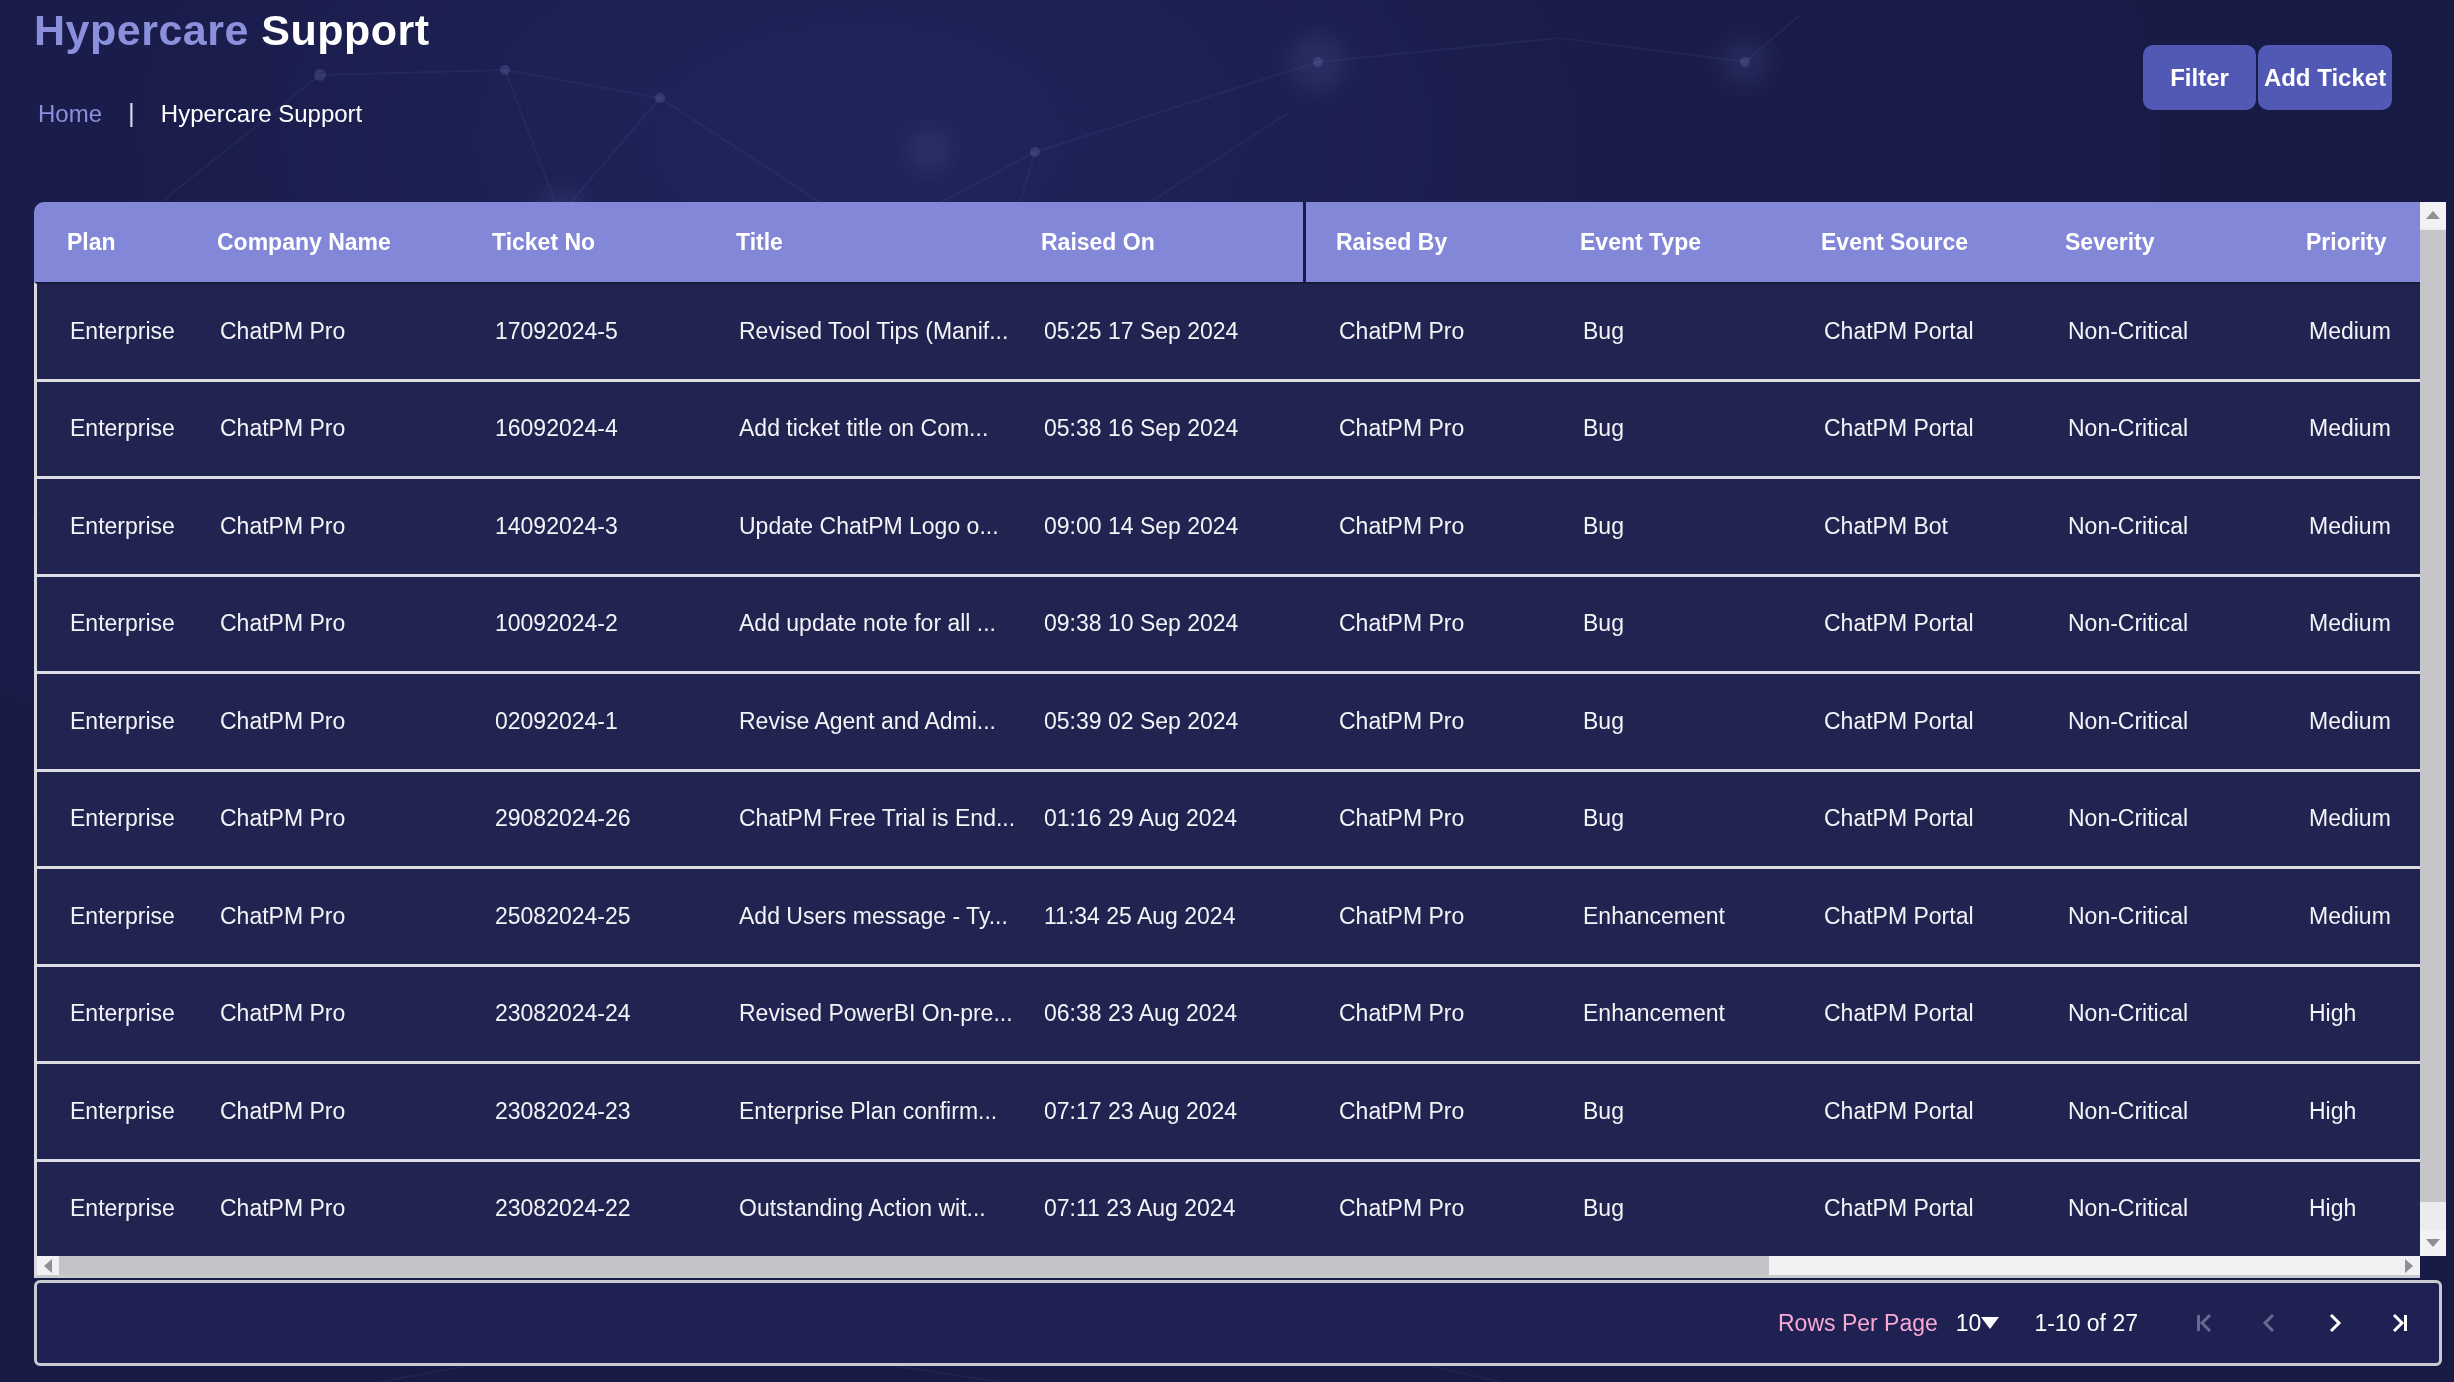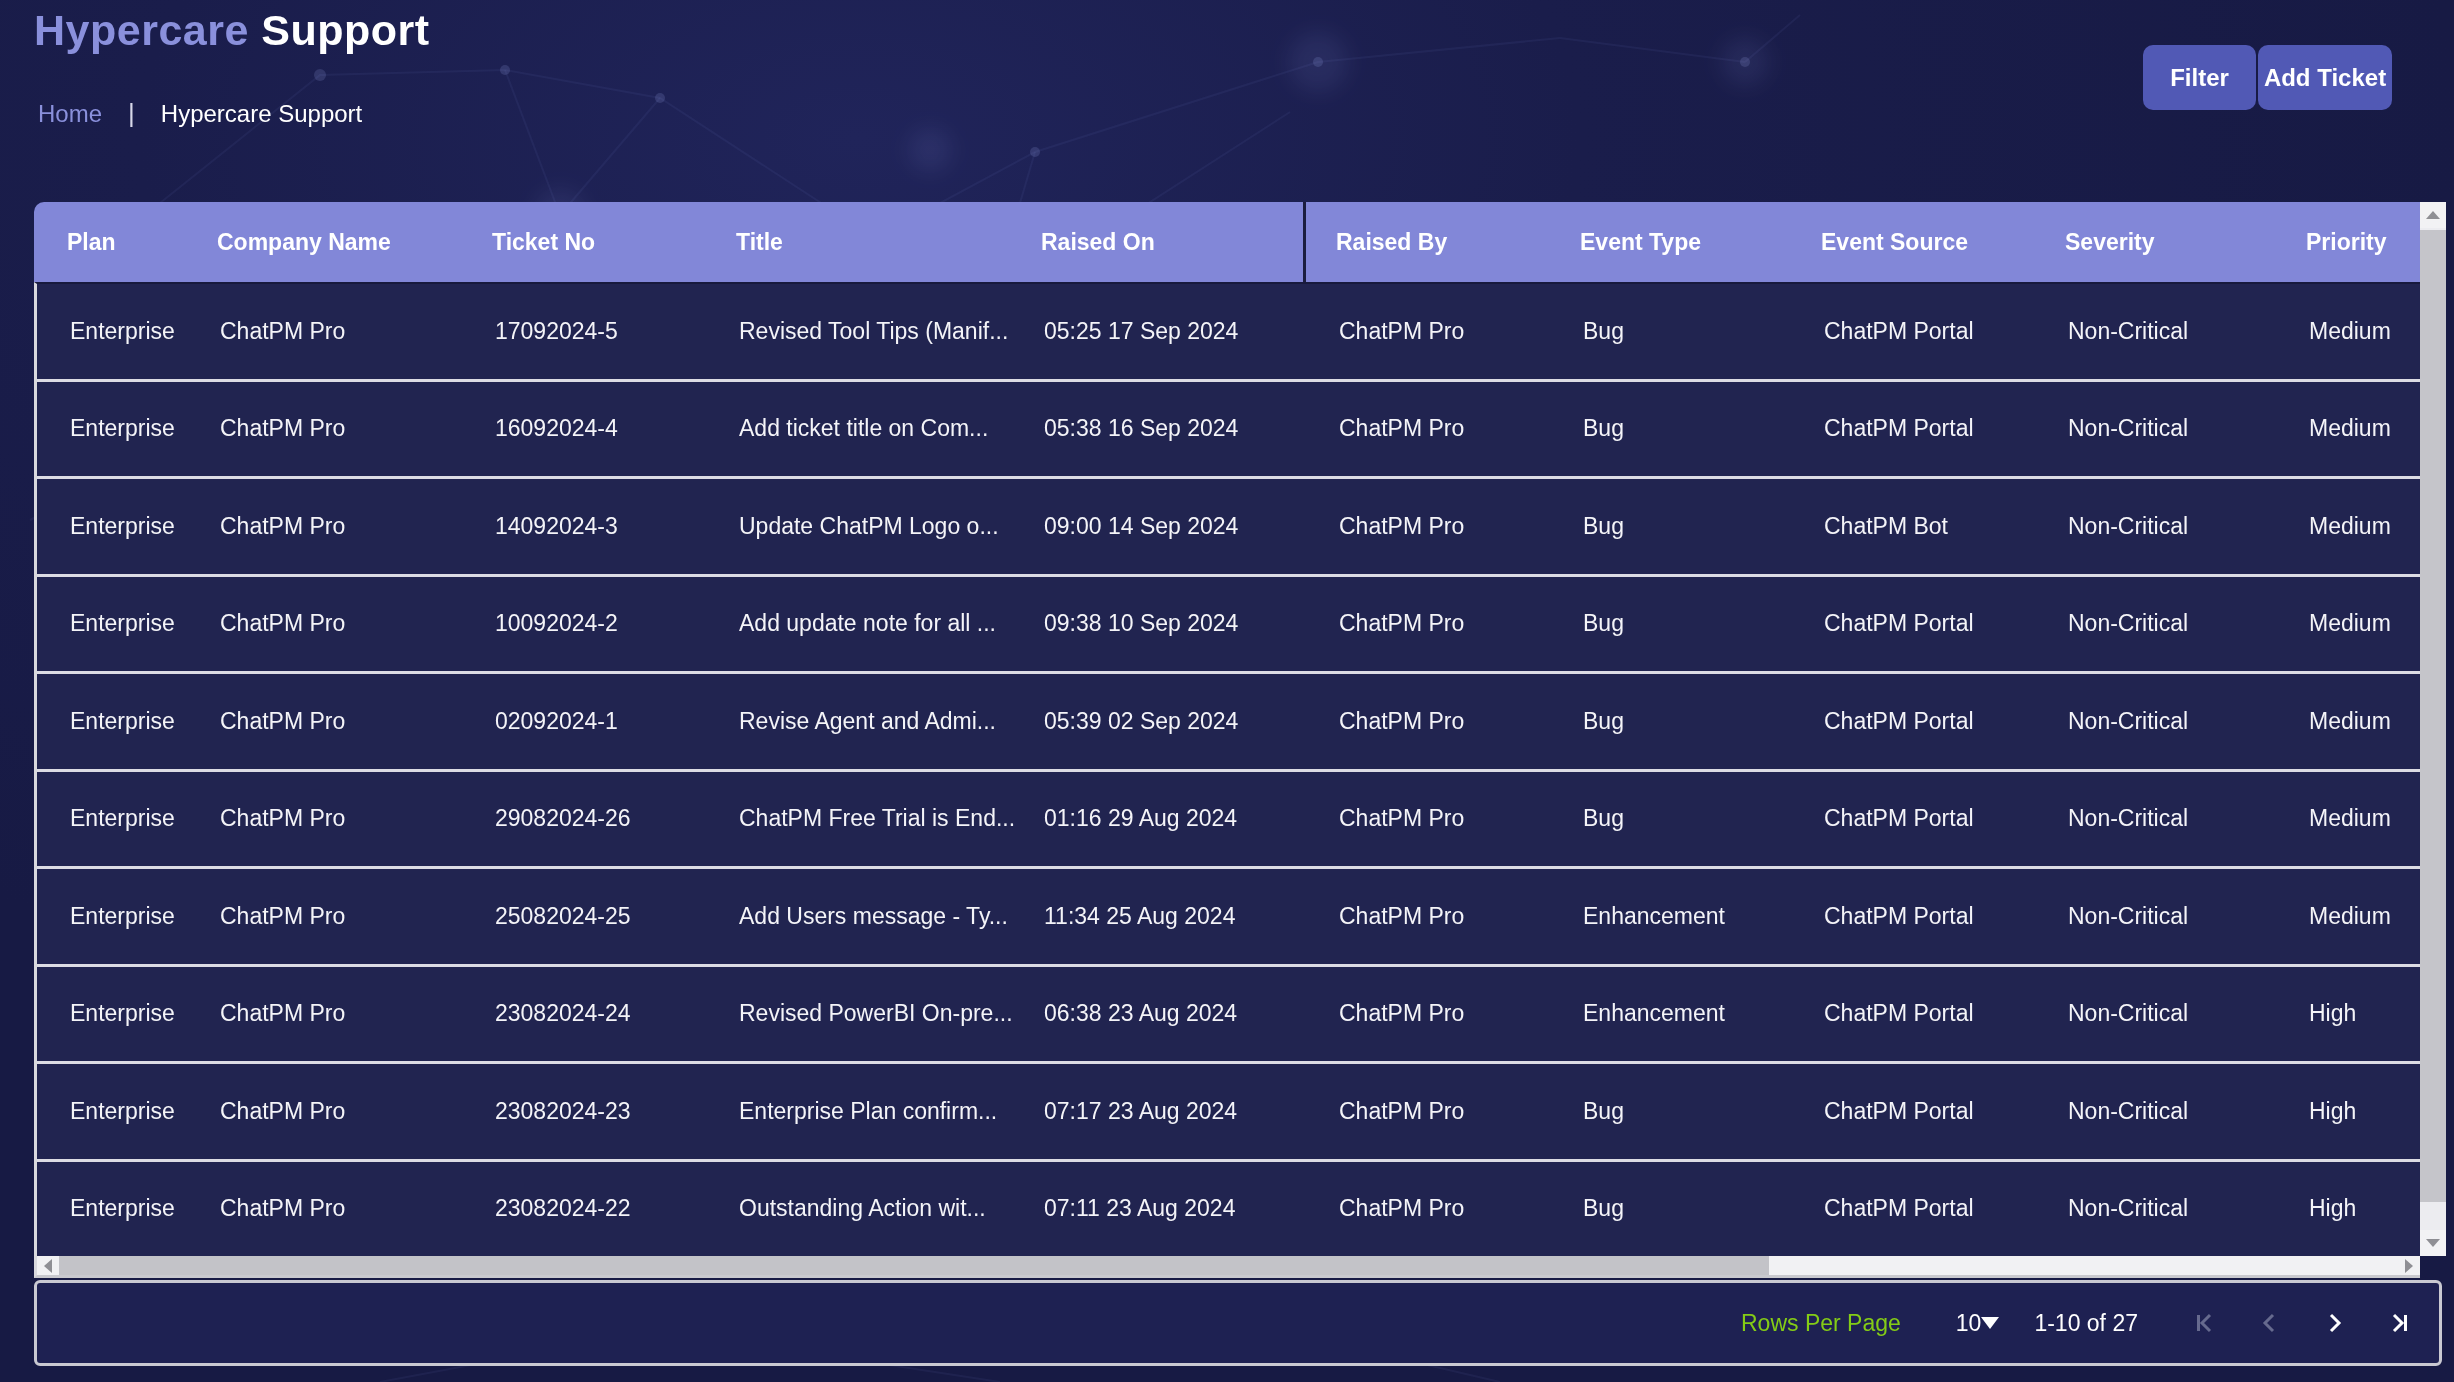--- a/index.html
+++ b/index.html
@@ -58,21 +58,21 @@
   .hs-btn { position:absolute; top:0; width:22px; height:19px; display:flex; align-items:center; justify-content:center; cursor:pointer; background:#f1f1f3; }
   .hs-left { left:0; } .hs-right { right:0; }
   .tri-left  { width:0; height:0; border-top:7px solid transparent; border-bottom:7px solid transparent; border-right:8px solid #8f8f94; }
   .tri-right { width:0; height:0; border-top:7px solid transparent; border-bottom:7px solid transparent; border-left:8px solid #8f8f94; }
   .hs-thumb { position:absolute; left:22px; top:0; width:1710px; height:19px; background:#c3c3c8; cursor:grab; }
 
   
   .pagbar { position:absolute; left:34px; top:1280px; width:2408px; height:86px;
             background:#1e2152; border:3px solid #c9c9d2; border-radius:6px;
             display:flex; align-items:center; justify-content:flex-end; padding-right:28px; }
-  .pag-label { font-size:23px; color:#84cc16; margin-right:55px; }
+  .pag-label { font-size:23px; color:#f9a8d4; margin-right:18px; }
   .pag-select { display:flex; align-items:center; margin-right:35px; cursor:pointer; }
   .pag-value { font-size:23px; color:#fff; }
   .caret-down { width:0; height:0; border-left:9px solid transparent; border-right:9px solid transparent; border-top:12px solid #ffffff; }
   .pag-range { font-size:23px; color:#fff; margin-right:55px; }
   .pag-icons { display:flex; align-items:center; gap:38px; }
   .pic { width:26px; height:26px; display:flex; align-items:center; justify-content:center; cursor:pointer; }
   .pic svg { display:block; }
 </style>
 </head>
 <body>

